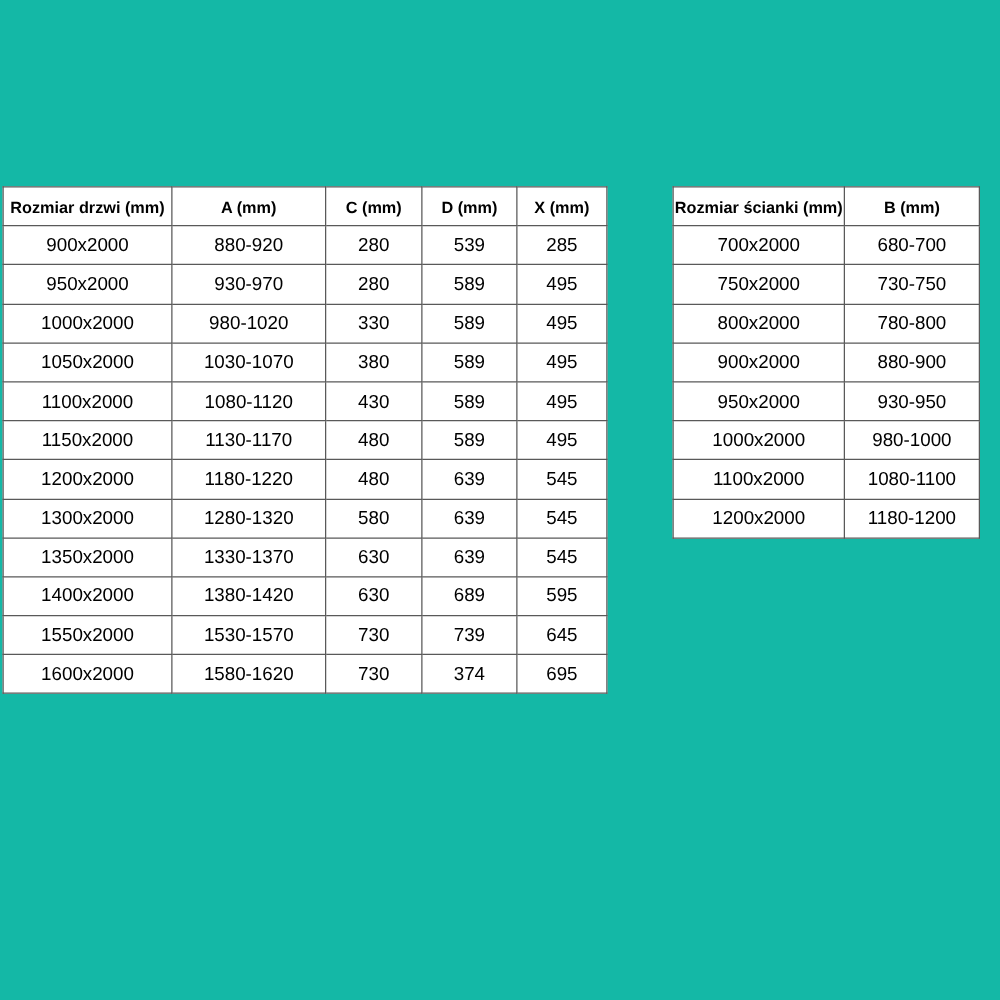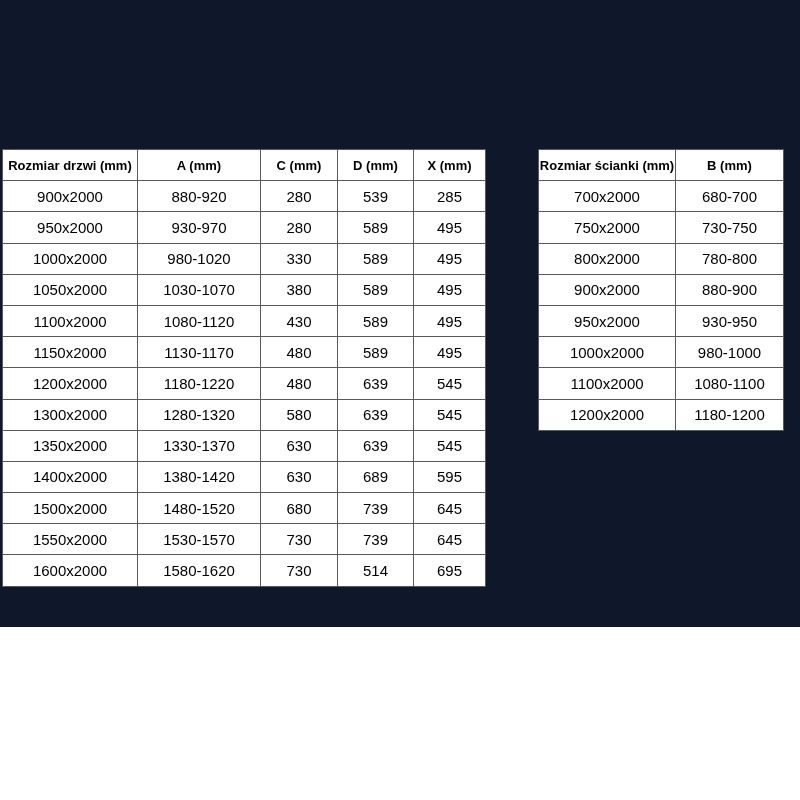--- a/index.html
+++ b/index.html
@@ -3,22 +3,22 @@
 <meta charset="utf-8">
 <style>
   html, body {
     margin: 0;
     padding: 0;
     background: #ffffff;
   }
   .canvas {
     position: relative;
     width: 800px;
-    height: 627px;
-    background: #0f172a;
+    height: 800px;
+    background: #14b8a6;
     font-family: "Liberation Sans", sans-serif;
     color: #000000;
   }
   table.spec {
     position: absolute;
     border-collapse: collapse;
     table-layout: fixed;
     background: #ffffff;
   }
   table.doors { left: 2px;   top: 149px; width: 483px; }
@@ -131,38 +131,31 @@
           <td>545</td>
         </tr>
         <tr>
           <td>1400x2000</td>
           <td>1380-1420</td>
           <td>630</td>
           <td>689</td>
           <td>595</td>
         </tr>
         <tr>
-          <td>1500x2000</td>
-          <td>1480-1520</td>
-          <td>680</td>
-          <td>739</td>
-          <td>645</td>
-        </tr>
-        <tr>
           <td>1550x2000</td>
           <td>1530-1570</td>
           <td>730</td>
           <td>739</td>
           <td>645</td>
         </tr>
         <tr>
           <td>1600x2000</td>
           <td>1580-1620</td>
           <td>730</td>
-          <td>514</td>
+          <td>374</td>
           <td>695</td>
         </tr>
       </tbody>
     </table>
 
   <table class="spec walls">
     <colgroup>
       <col style="width:137px">
       <col style="width:108px">
     </colgroup>

